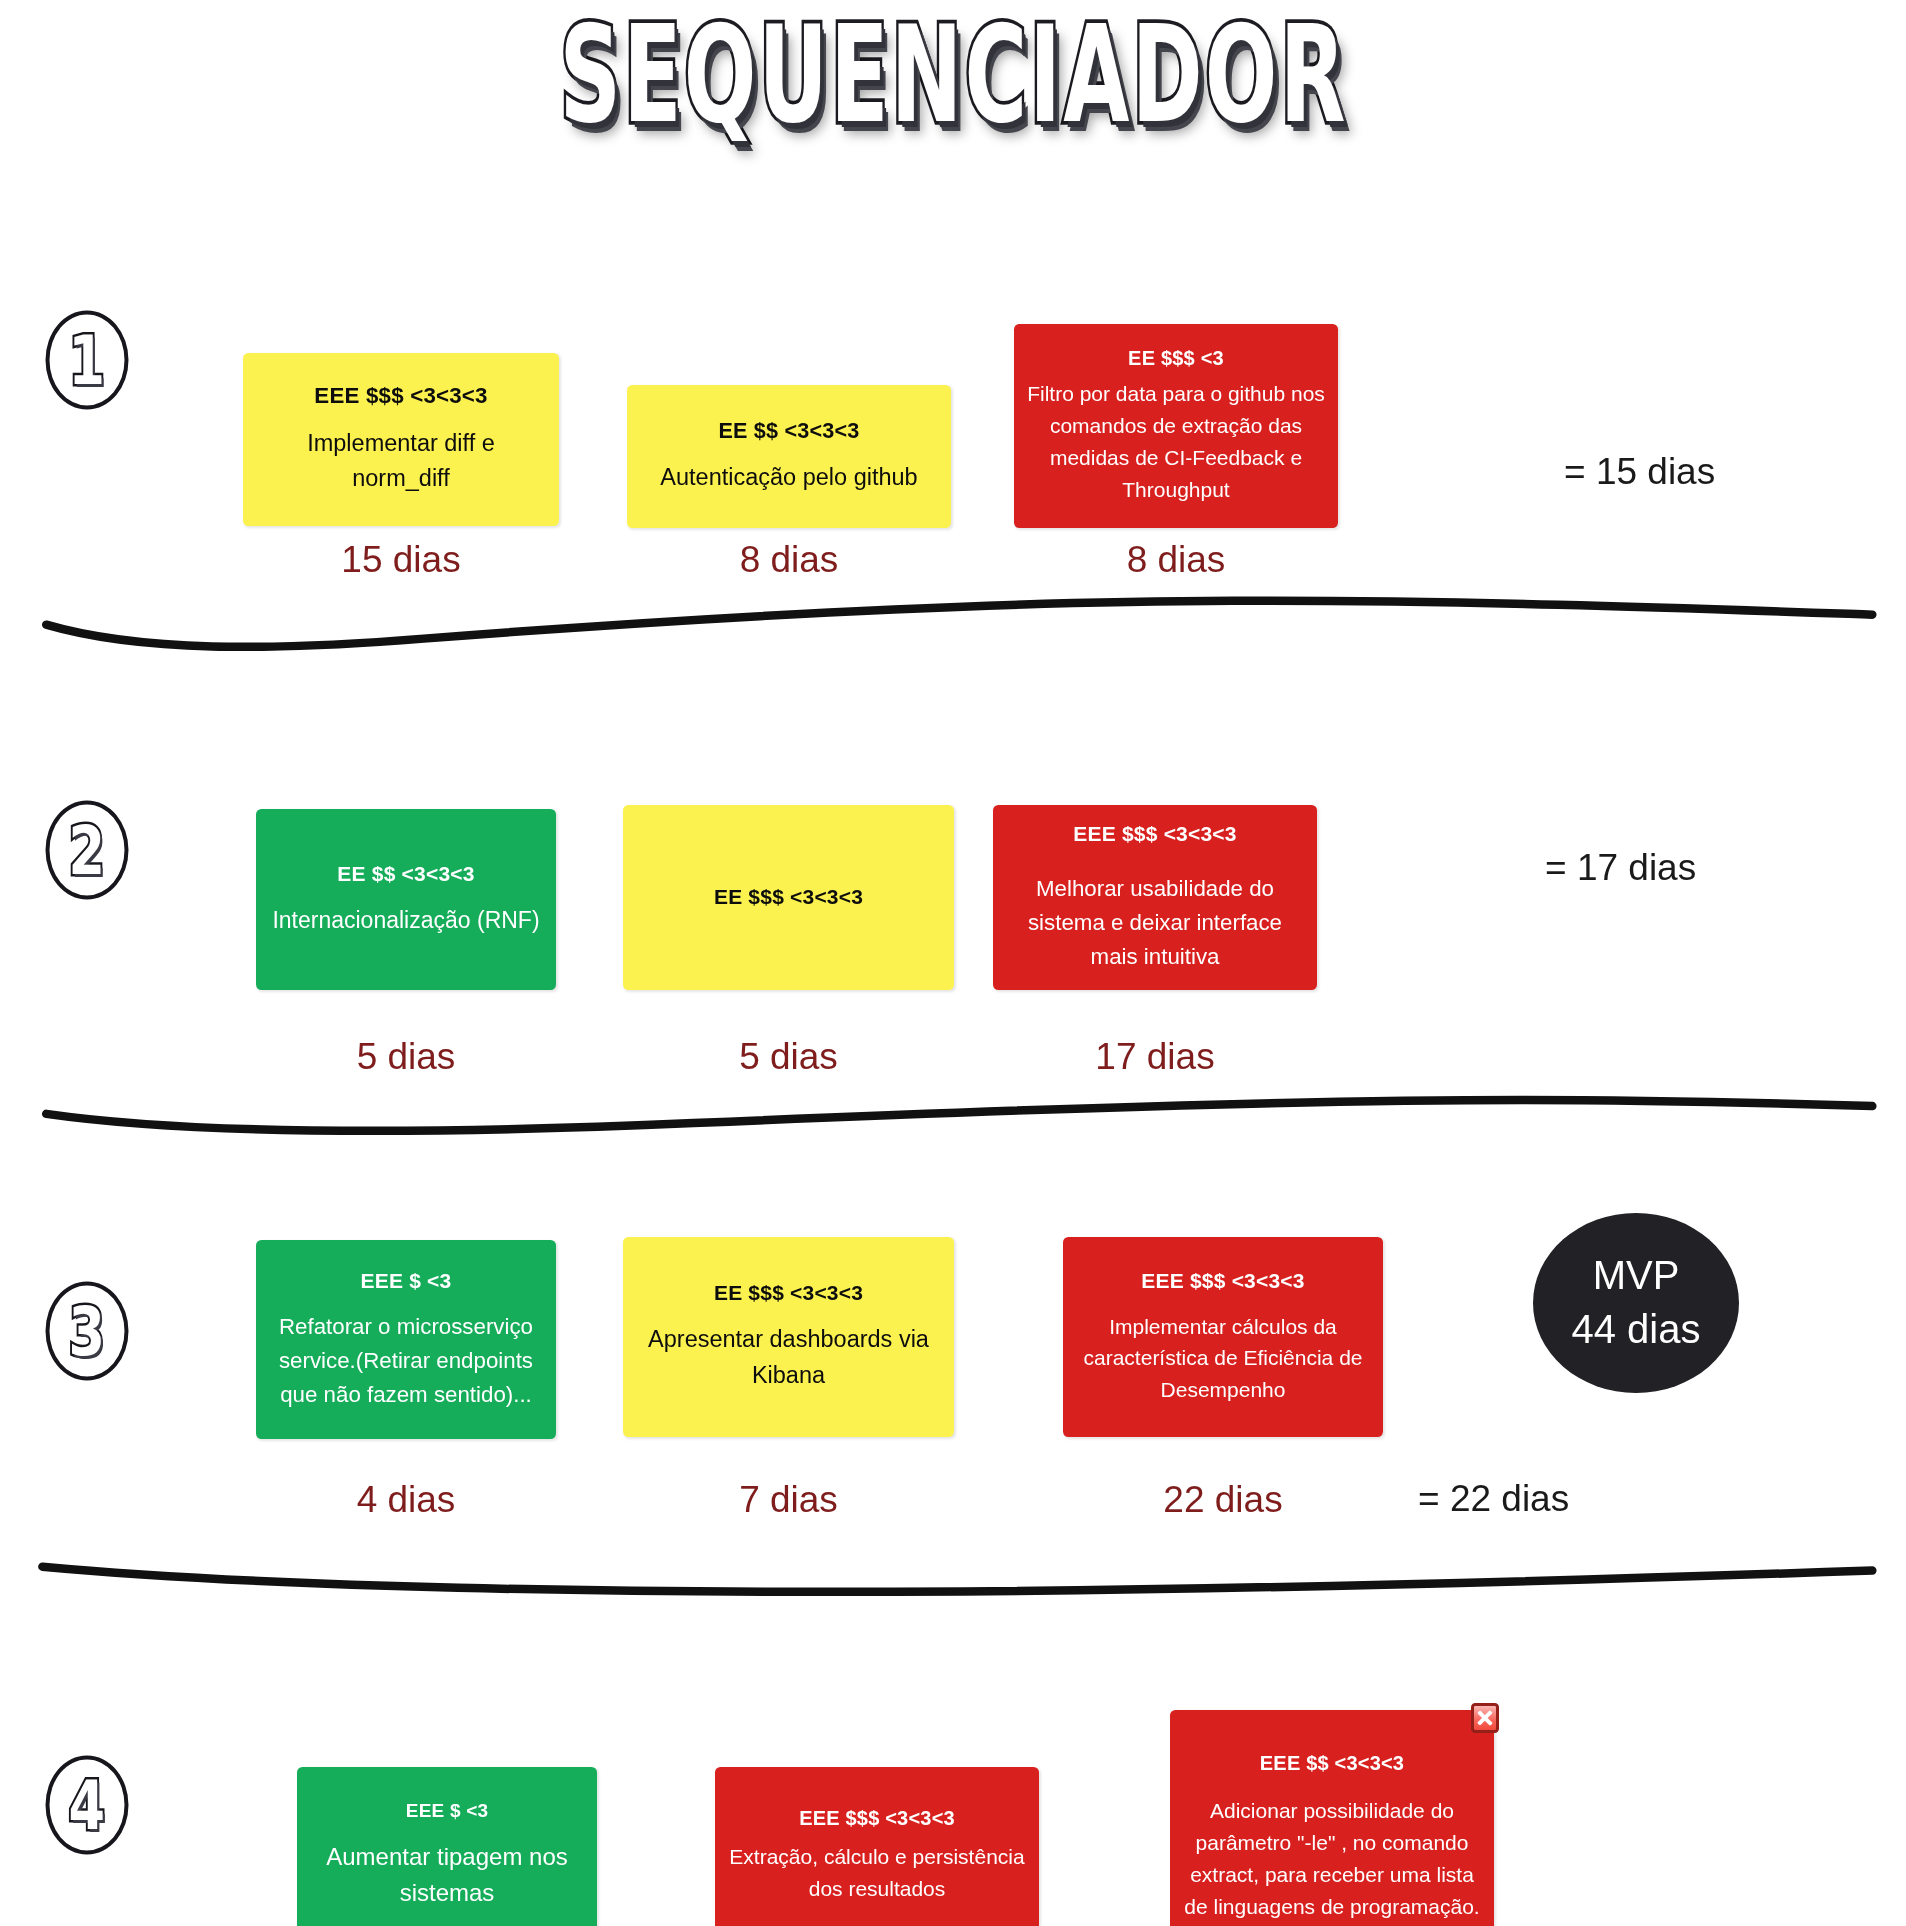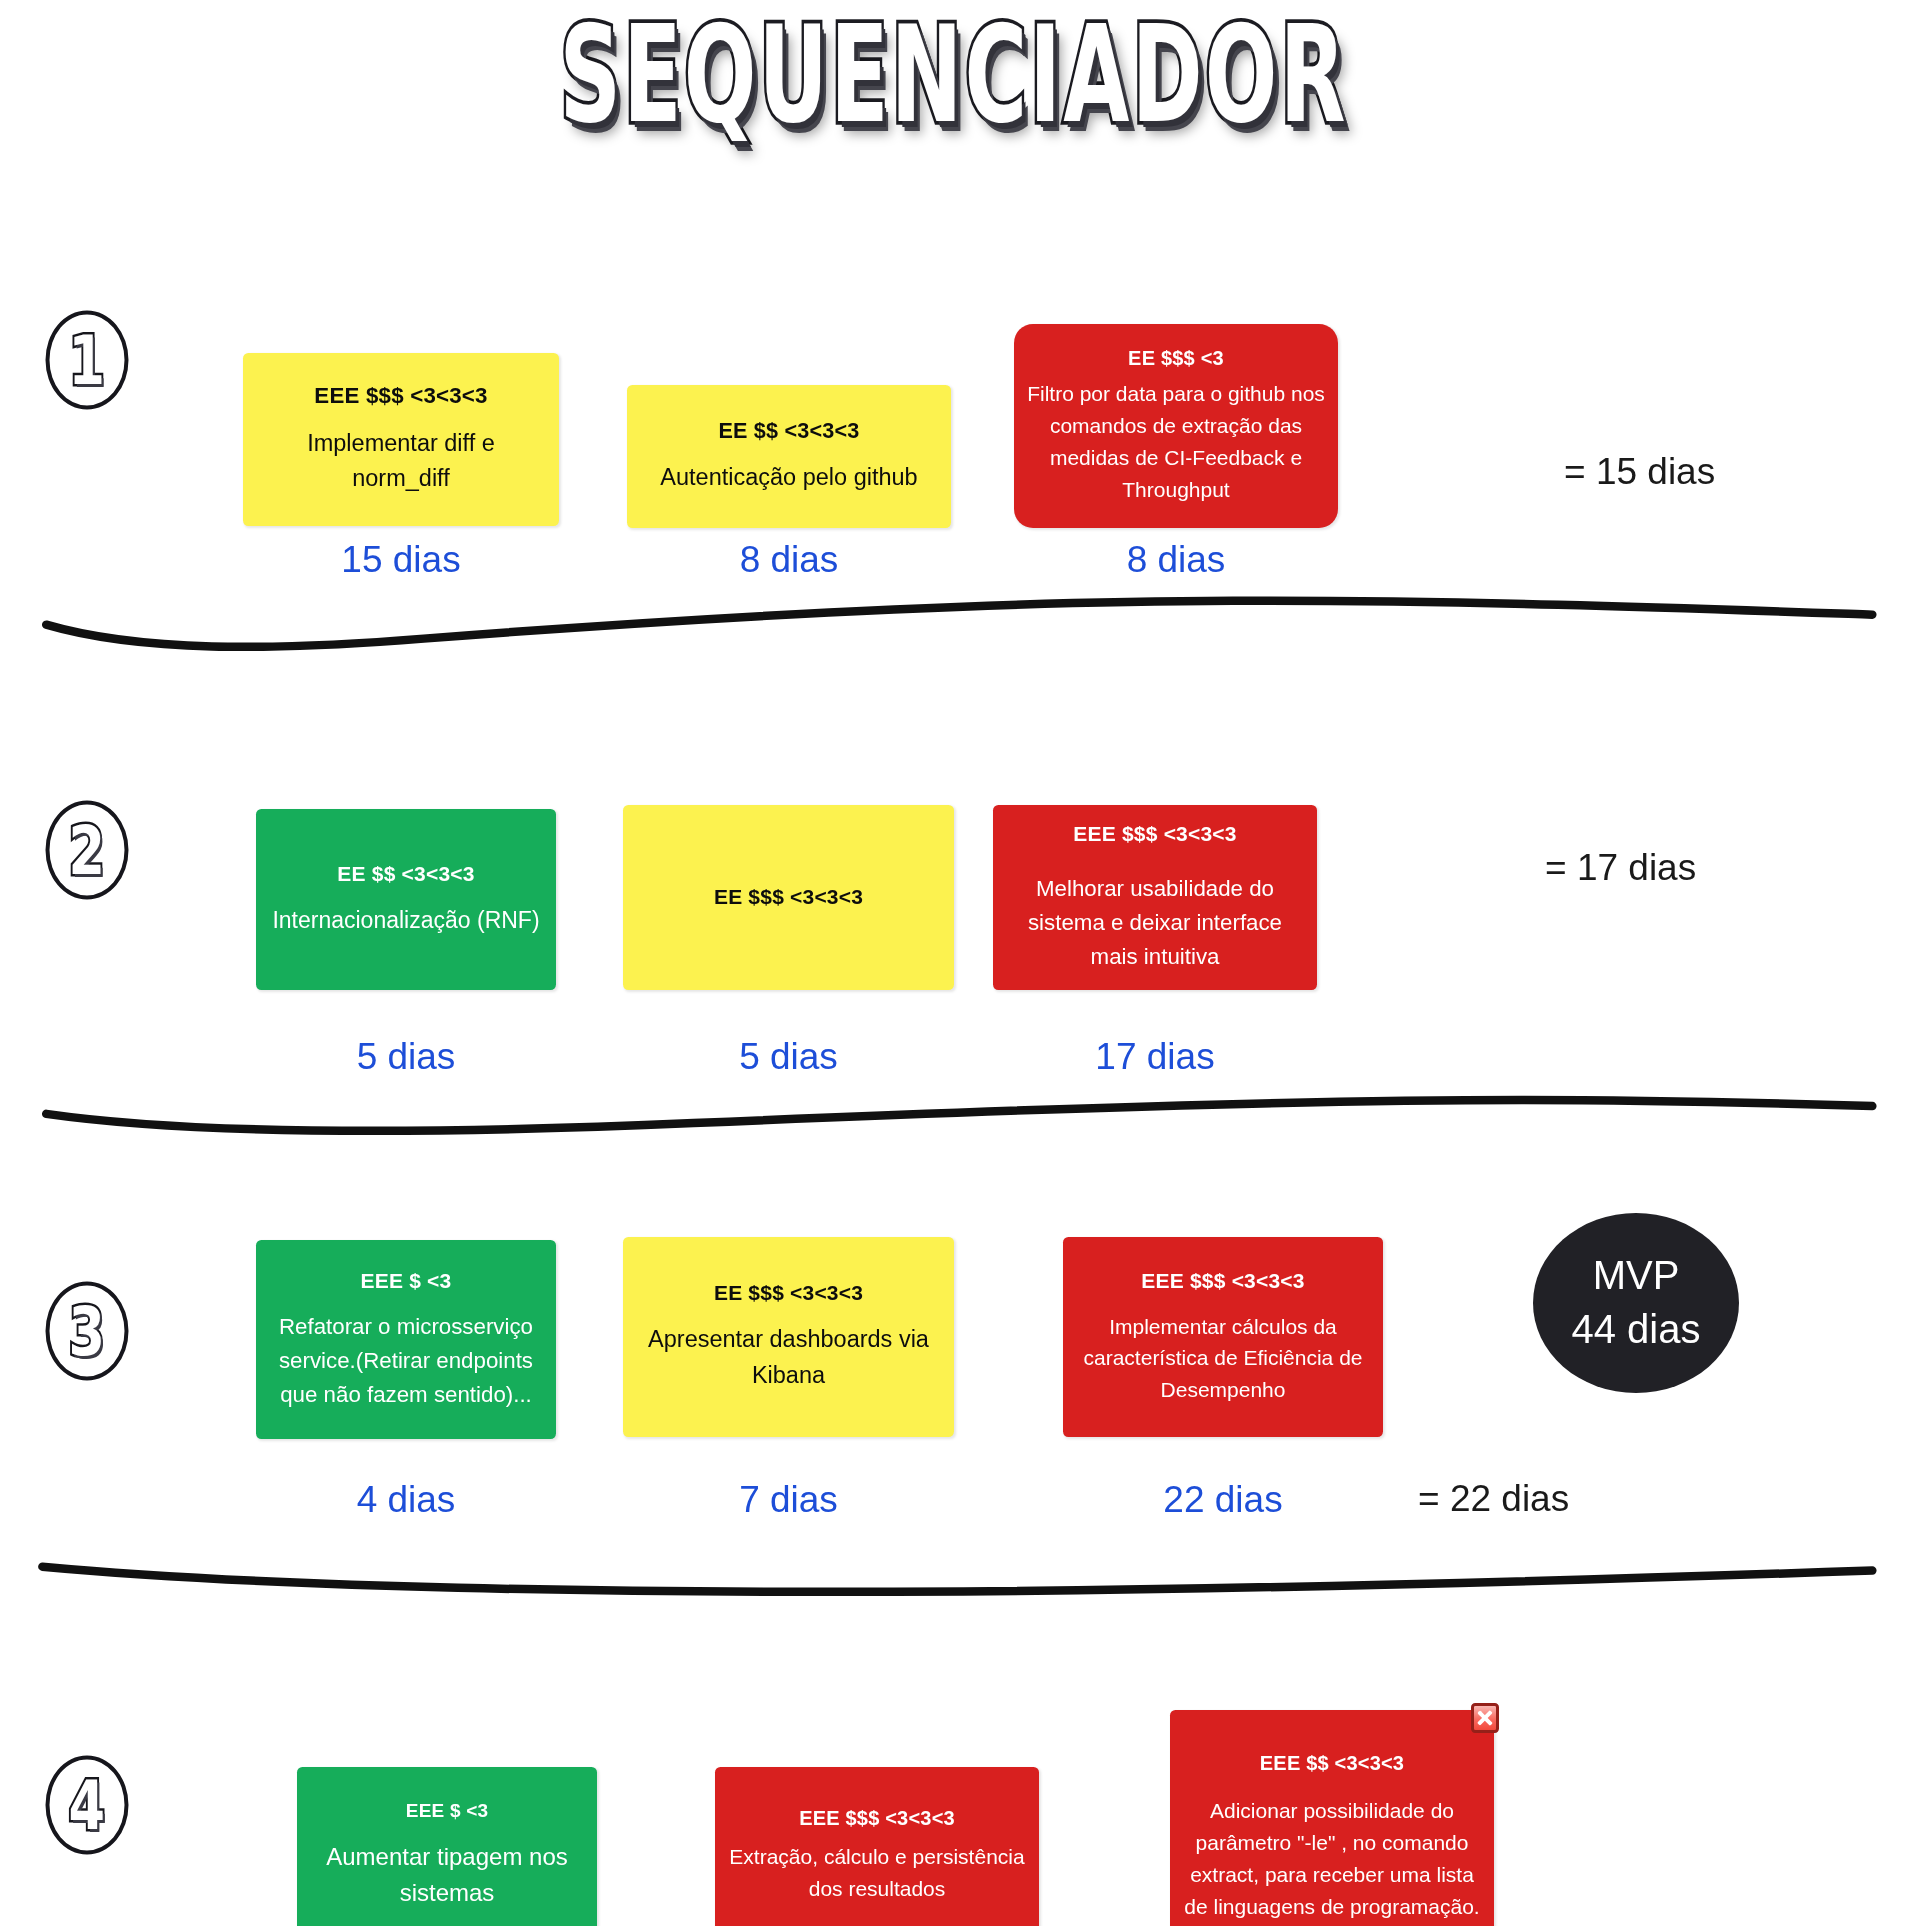--- a/index.html
+++ b/index.html
@@ -114,21 +114,21 @@
     line-height: 1.52;
   }
   .card .desc:not(:empty) { margin-top: 15.4px; }
 
   
   .day-label {
     position: absolute;
     font-family: "Liberation Sans", sans-serif;
     font-size: 37px;
     font-weight: 400;
-    color: #1d4ed8;
+    color: #7f1d1d;
     white-space: nowrap;
     text-align: center;
   }
   
   .row-total {
     position: absolute;
     font-family: "Liberation Sans", sans-serif;
     font-size: 37px;
     font-weight: 400;
     color: #1a1a1a;
@@ -207,21 +207,21 @@
     <div class="desc" style="font-size:23.5px;">Implementar diff e norm_diff</div>
   </div>
   <div class="day-label" style="left:243px; top:539px; width:316px;">15 dias</div>
 
   <div class="card yellow" style="left:627px; top:385px; width:324px; height:143px;">
     <div class="tags" style="font-size:21.6px;">EE  $$ &lt;3&lt;3&lt;3</div>
     <div class="desc" style="font-size:23.5px;">Autenticação pelo github</div>
   </div>
   <div class="day-label" style="left:627px; top:539px; width:324px;">8 dias</div>
 
-  <div class="card red" style="left:1014px; top:324px; width:324px; height:204px;border-radius:19px;">
+  <div class="card red" style="left:1014px; top:324px; width:324px; height:204px;">
     <div class="tags" style="font-size:20px;">EE $$$ &lt;3</div>
     <div class="desc" style="font-size:21px; margin-top:6.2px;">Filtro por data para o github nos comandos de extração das medidas de CI-Feedback e Throughput</div>
   </div>
   <div class="day-label" style="left:1014px; top:539px; width:324px;">8 dias</div>
 
   <div class="row-total" style="left:1564px; top:451px;">= 15 dias</div>
 
   <div class="wave" style="top:593px;">
     <svg viewBox="0 0 4950 150" preserveAspectRatio="none" aria-hidden="true">
       <path d="M 120 82 C 360 152, 700 150, 1100 118 C 1700 72, 2500 22, 3200 20 C 3800 18, 4400 40, 4860 56" fill="none" stroke="#111111" stroke-width="22" stroke-linecap="round"></path>

